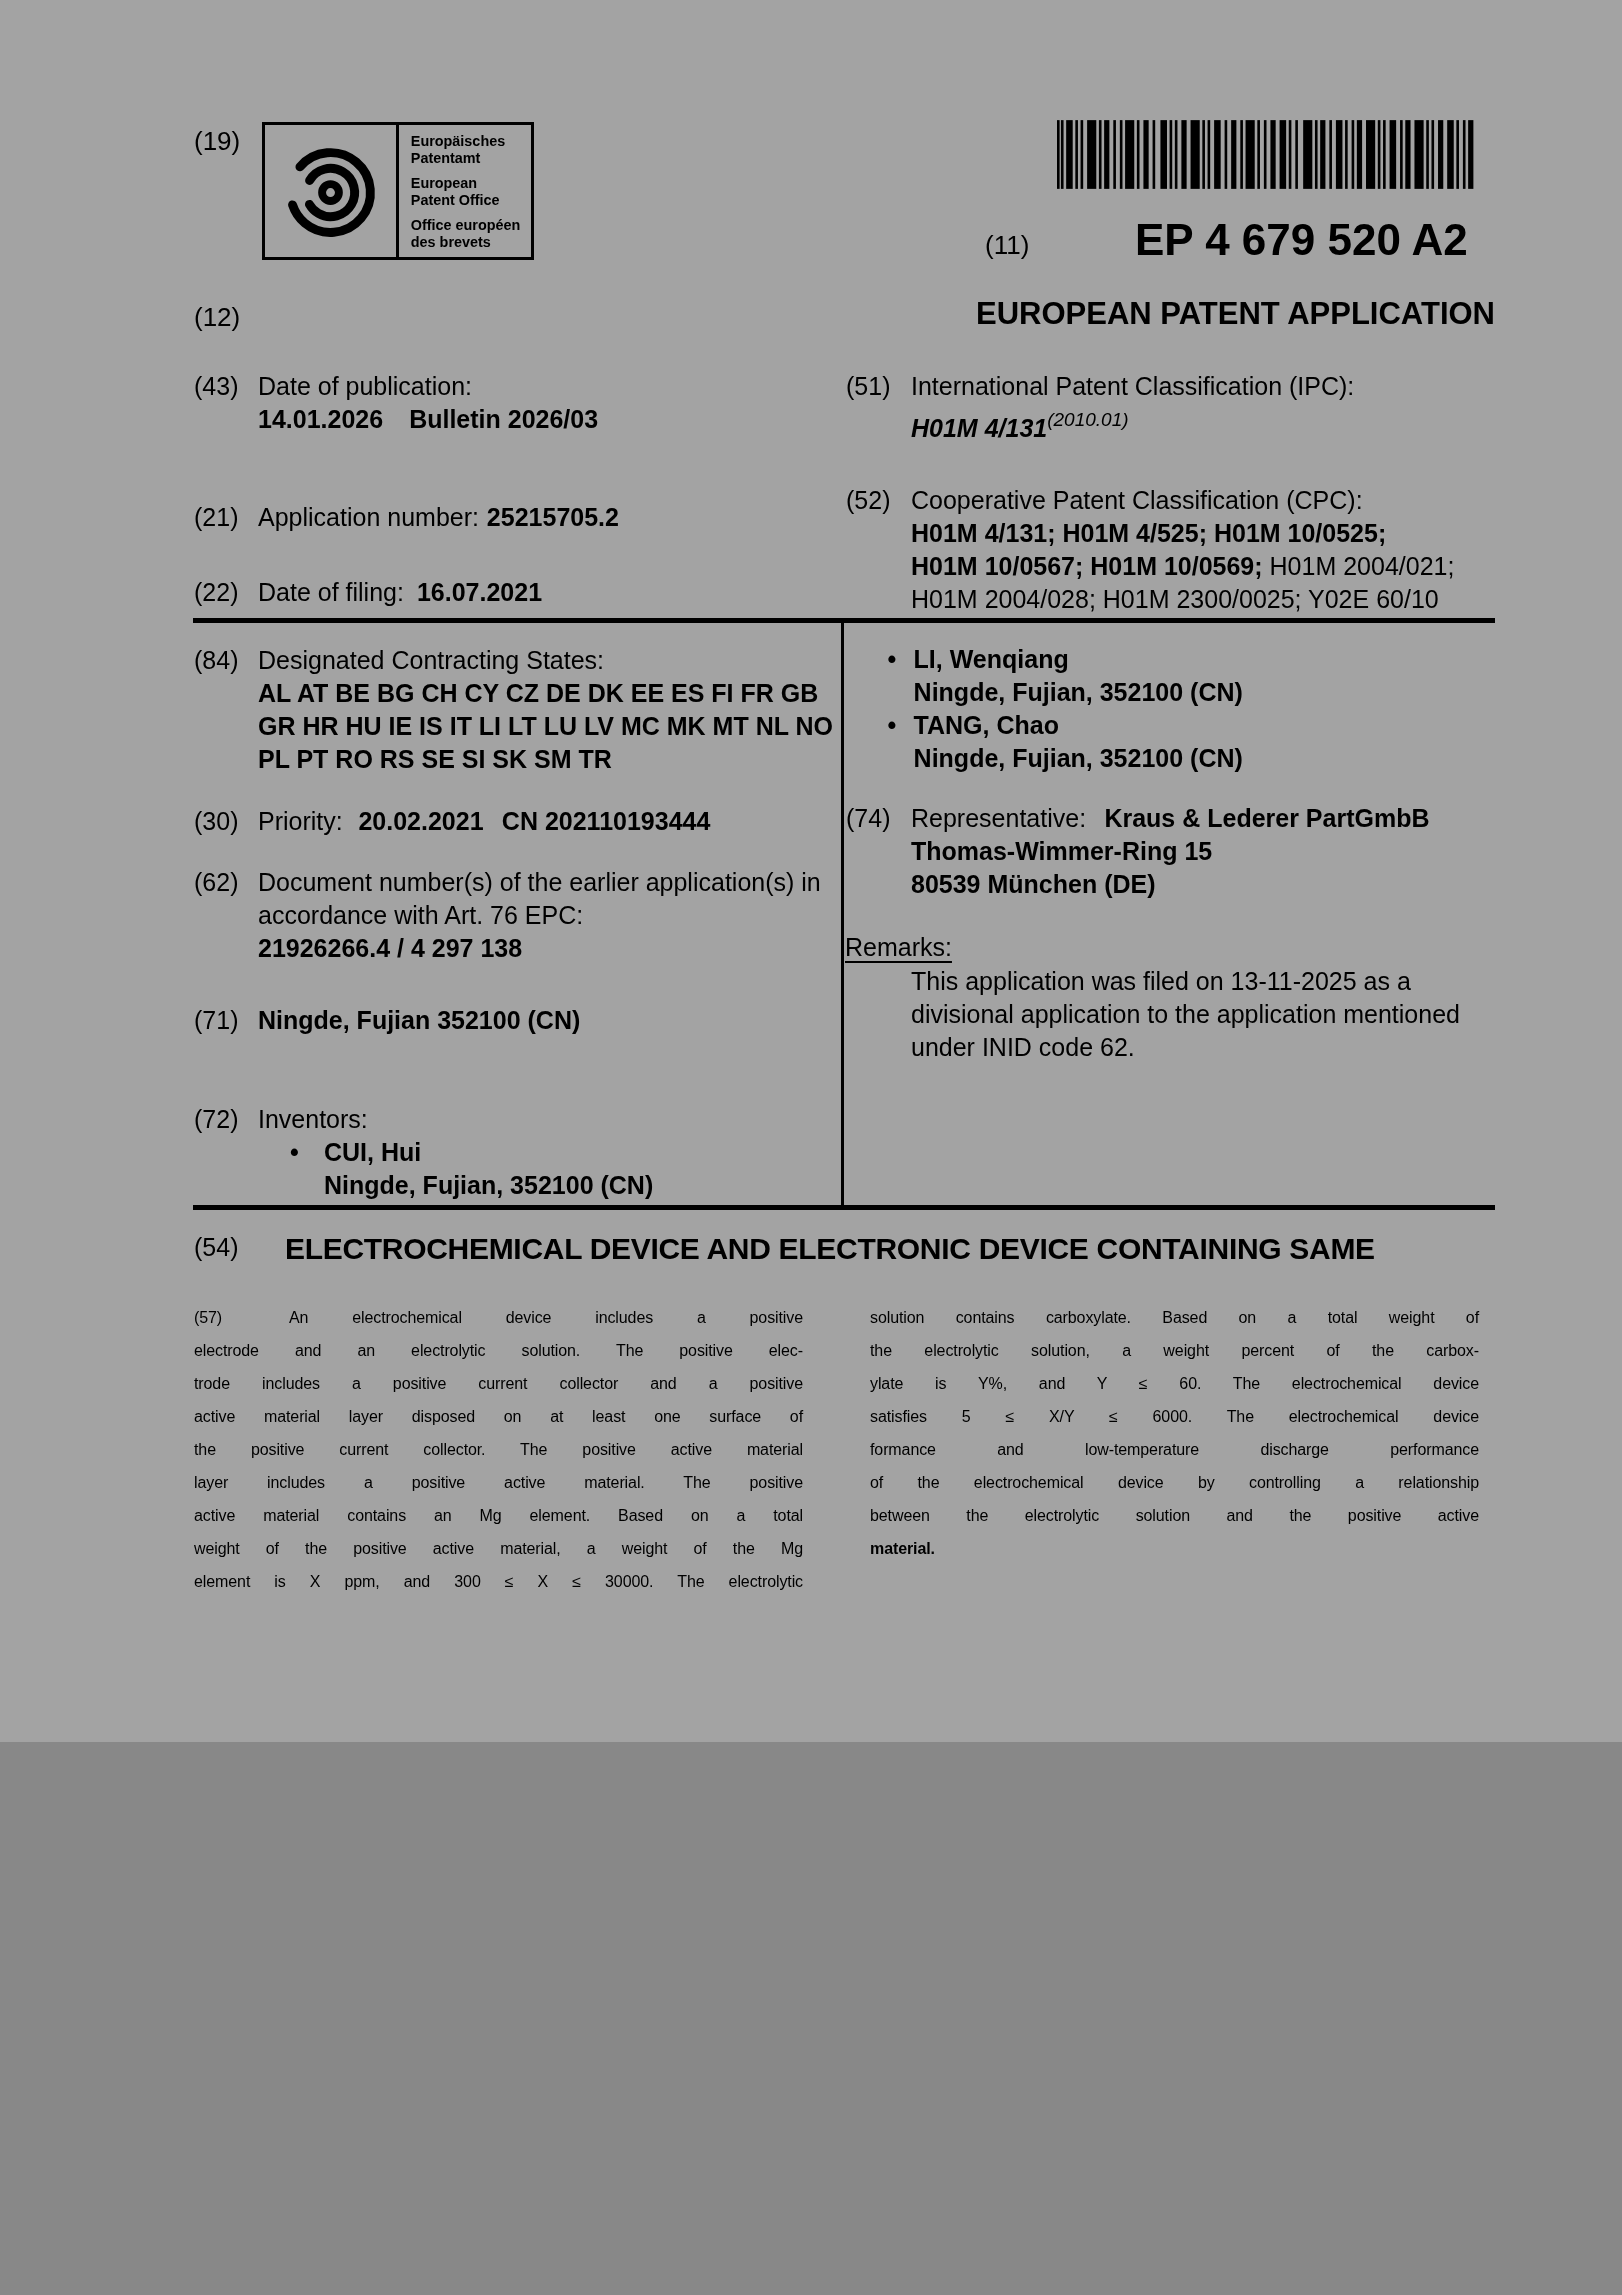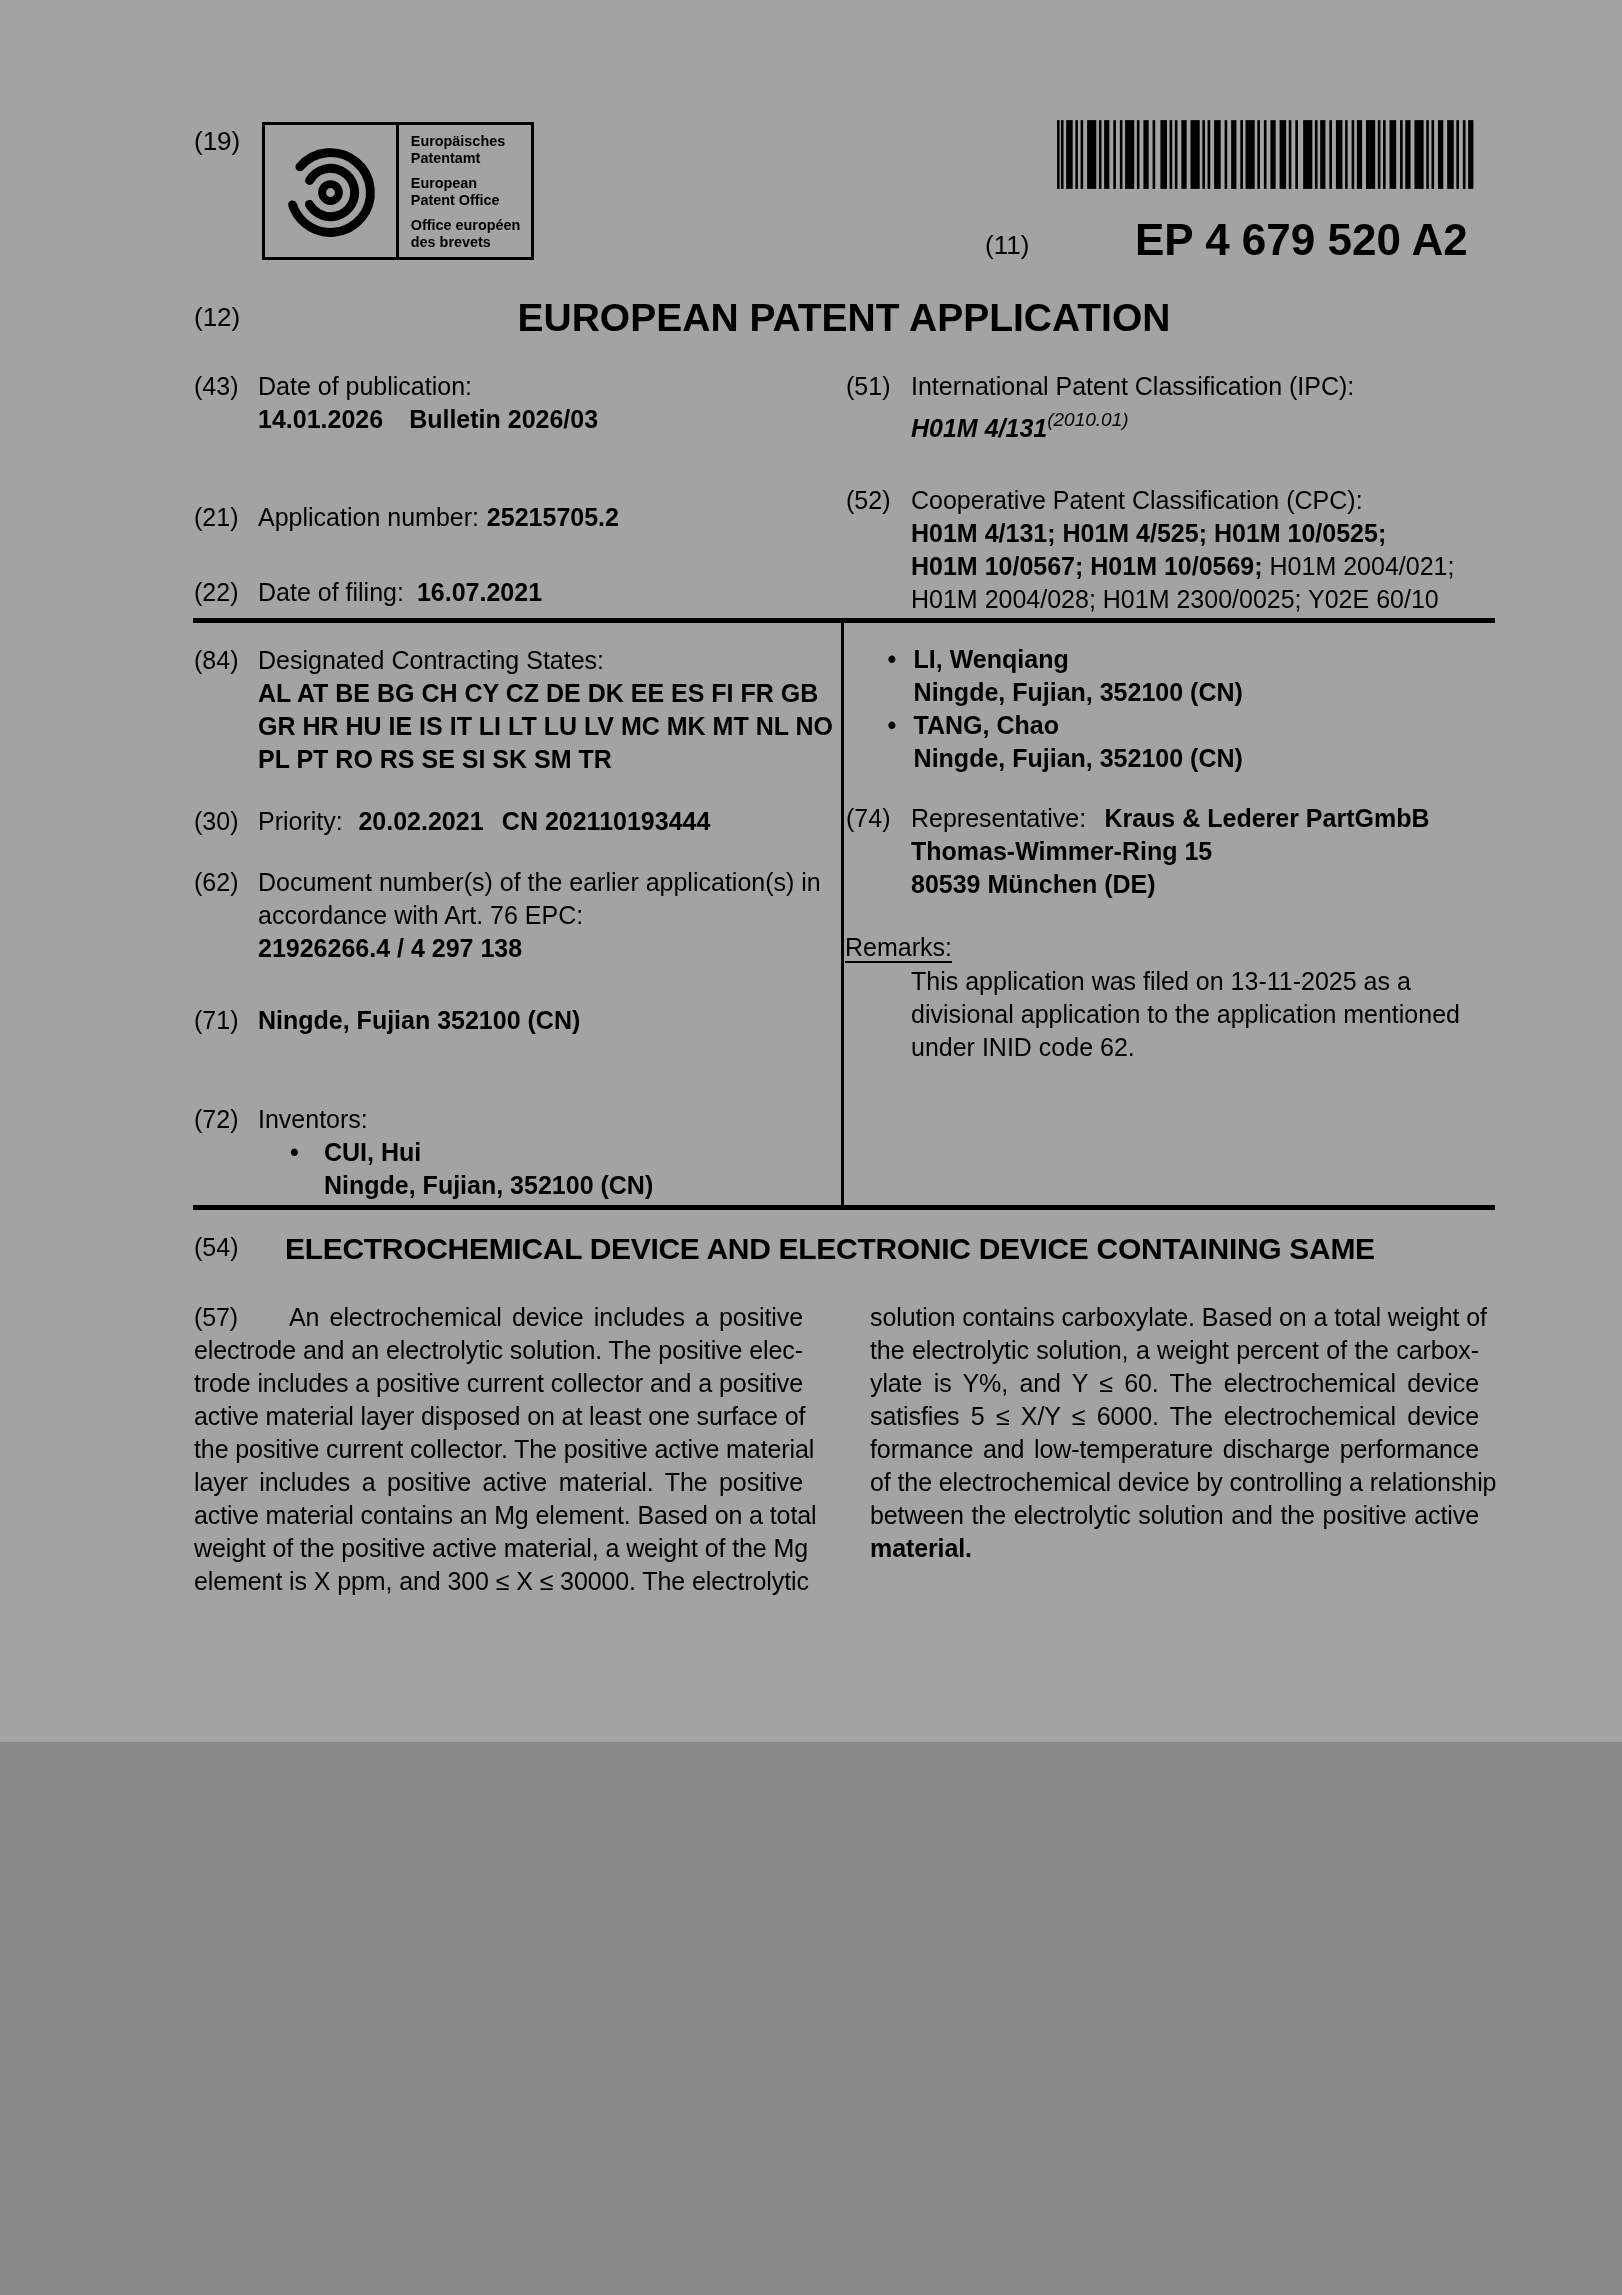--- a/index.html
+++ b/index.html
@@ -27,23 +27,23 @@
   .gap-28 { margin-left:18.3px; }
   .rule { position:absolute; background:#000; }
   .logo-box {
     position:absolute; left:262px; top:122px; width:266px; height:132px;
     border:3.9px solid #000; display:flex;
   }
   .logo-cell { width:131px; border-right:3.3px solid #000; display:flex; align-items:center; justify-content:center; }
   .logo-text-cell { flex:1; padding:7.9px 0 0 11.8px; font-size:14.4px; font-weight:bold; line-height:17px; }
   .logo-group { margin-bottom:7.9px; }
   .pub-number { font-size:44px; font-weight:bold; letter-spacing:0; }
-  .doc-type { font-size:39px; font-weight:bold; text-align:center; }
+  .doc-type { font-size:31px; font-weight:bold; text-align:right; }
   .title54 { font-size:30px; font-weight:bold; letter-spacing:-0.3px; white-space:nowrap; }
-  .abs-col { position:absolute; width:609px; font-size:25px; line-height:33px; letter-spacing:-0.1px; }
+  .abs-col { position:absolute; width:609px; font-size:16px; line-height:33px; letter-spacing:-0.1px; }
   .jline { text-align:justify; text-align-last:justify; white-space:nowrap; }
   .jlast-left { text-align:justify; text-align-last:left; white-space:nowrap;font-weight:bold; }
   .lbl57 { display:inline-block; width:95px; text-align:left; }
   .remarks-label { text-decoration:underline; text-decoration-thickness:2px; text-underline-offset:4.6px; }
   .sidebar-number {
     position:absolute; left:99px; top:2166px; font-size:46px; font-weight:bold;
     transform:rotate(-90deg); transform-origin:0 0; white-space:nowrap;
   }
   .footer-text { position:absolute; left:576px; top:2201px; width:523px; text-align:center; font-size:20px; }
   .sup-ver { font-size:19px; vertical-align:10.5px; font-style:italic; }

